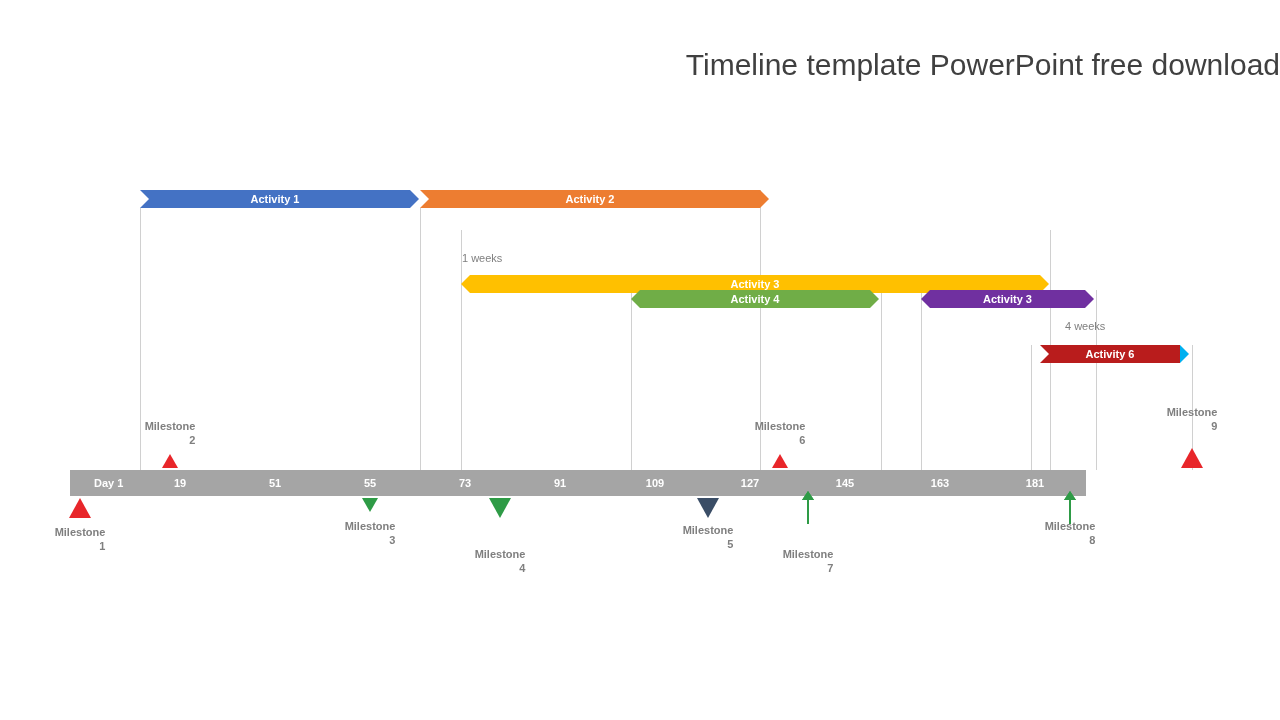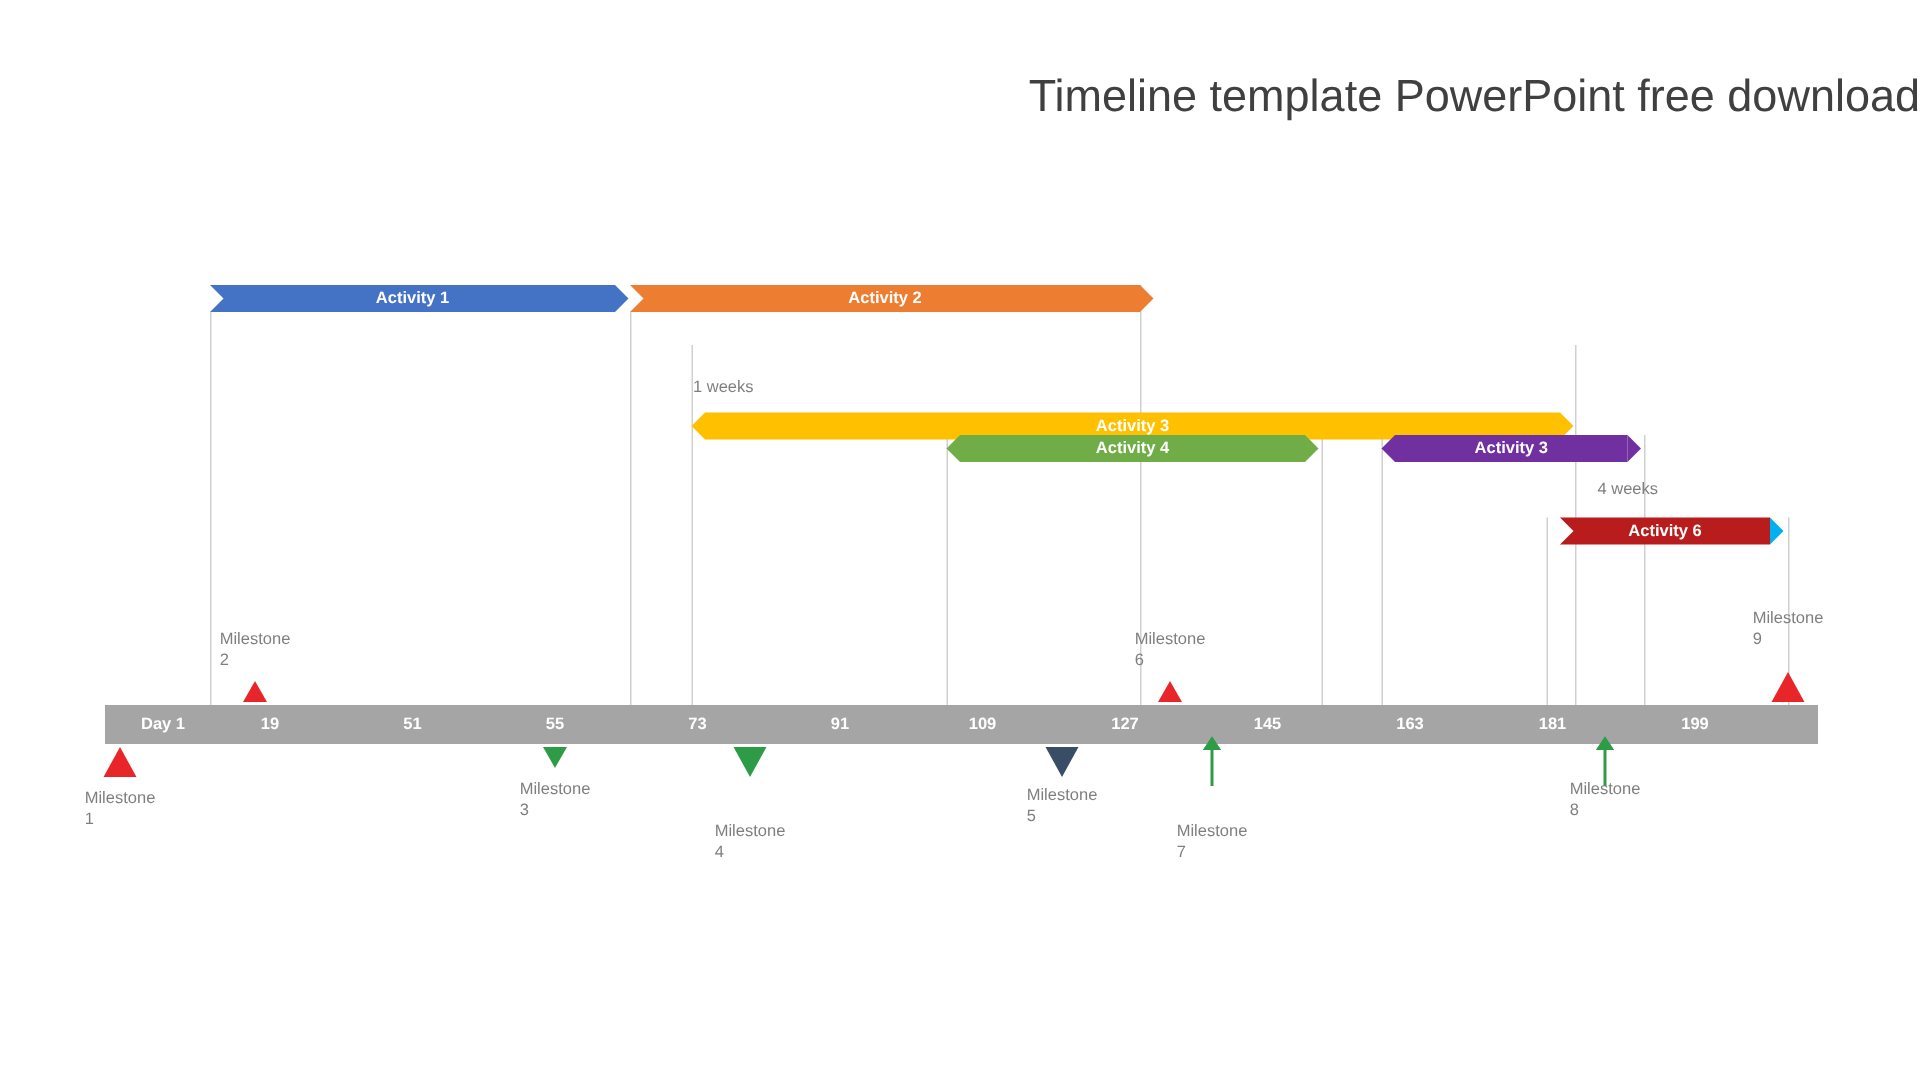--- a/index.html
+++ b/index.html
@@ -1,19 +1,19 @@
 <!DOCTYPE html>
 <html><head>
 <meta charset="utf-8">
 <style>
   *{box-sizing:border-box;margin:0;padding:0}
   body{font-family:Arial,Helvetica,sans-serif;background:#fff;width:1280px;height:720px;position:relative;overflow:hidden}
   .title{position:absolute;width:100%;text-align:right;top:48px;font-size:30px;font-weight:400;color:#404040}
   .chart{position:absolute;left:70px;top:190px;width:1140px;height:420px}
-  .axis-bar{position:absolute;left:0;top:280px;width:1142px;height:26px;background:#a5a5a5}
+  .axis-bar{position:absolute;left:0;top:280px;width:1016px;height:26px;background:#a5a5a5}
   .tick{position:absolute;top:0;height:26px;font-size:11px;font-weight:700;color:#fff;display:flex;align-items:center;transform:translateX(-50%)}
   
   .act{position:absolute;height:18px;color:#fff;font-size:11px;font-weight:700;text-align:center;line-height:18px;white-space:nowrap}
   .act::before,.act::after{content:"";position:absolute;top:0;width:0;height:0;border-top:9px solid transparent;border-bottom:9px solid transparent}
   .act.right::before{left:0;border-left:9px solid #fff} 
   .act.right::after{right:-9px}
   .act.both::before{left:-9px}
   .act.both::after{right:-9px}
   .a-blue{background:#4472c4}.a-blue.right::after{border-left:9px solid #4472c4}
   .a-orange{background:#ed7d31}.a-orange.right::after{border-left:9px solid #ed7d31}
@@ -23,21 +23,21 @@
   .a-cyan  {background:#b91c1c}.a-cyan.right::after{border-left:9px solid #00b0f0}
   
   .vline{position:absolute;width:1px;background:#d0d0d0}
   
   .mk{position:absolute;width:0;height:0;transform:translateX(-50%)}
   .tri-up{border-left:8px solid transparent;border-right:8px solid transparent;border-bottom:14px solid}
   .tri-dn{border-left:8px solid transparent;border-right:8px solid transparent;border-top:14px solid}
   .big-up{border-left:11px solid transparent;border-right:11px solid transparent;border-bottom:20px solid}
   .arrow-up{width:2px;height:26px;transform:translateX(-50%);position:absolute}
   .arrow-up::before{content:"";position:absolute;top:-7px;left:-5px;border-left:6px solid transparent;border-right:6px solid transparent;border-bottom:9px solid}
-  .mlabel{position:absolute;font-size:11px;font-weight:400;color:#7f7f7f;text-align:left;line-height:1.25;transform:translateX(-50%);white-space:nowrap}
+  .mlabel{position:absolute;font-size:11px;font-weight:700;color:#7f7f7f;text-align:right;line-height:1.25;transform:translateX(-50%);white-space:nowrap}
   .note{position:absolute;font-size:11px;color:#7f7f7f;transform:translateX(0)}
 </style>
 </head>
 <body>
 
 <h1 class="title">Timeline template PowerPoint free download</h1>
 
 <div class="chart">
   <div id="vlines">
       <div class="vline" style="left: 70px; top: 0px; height: 280px;"></div>

